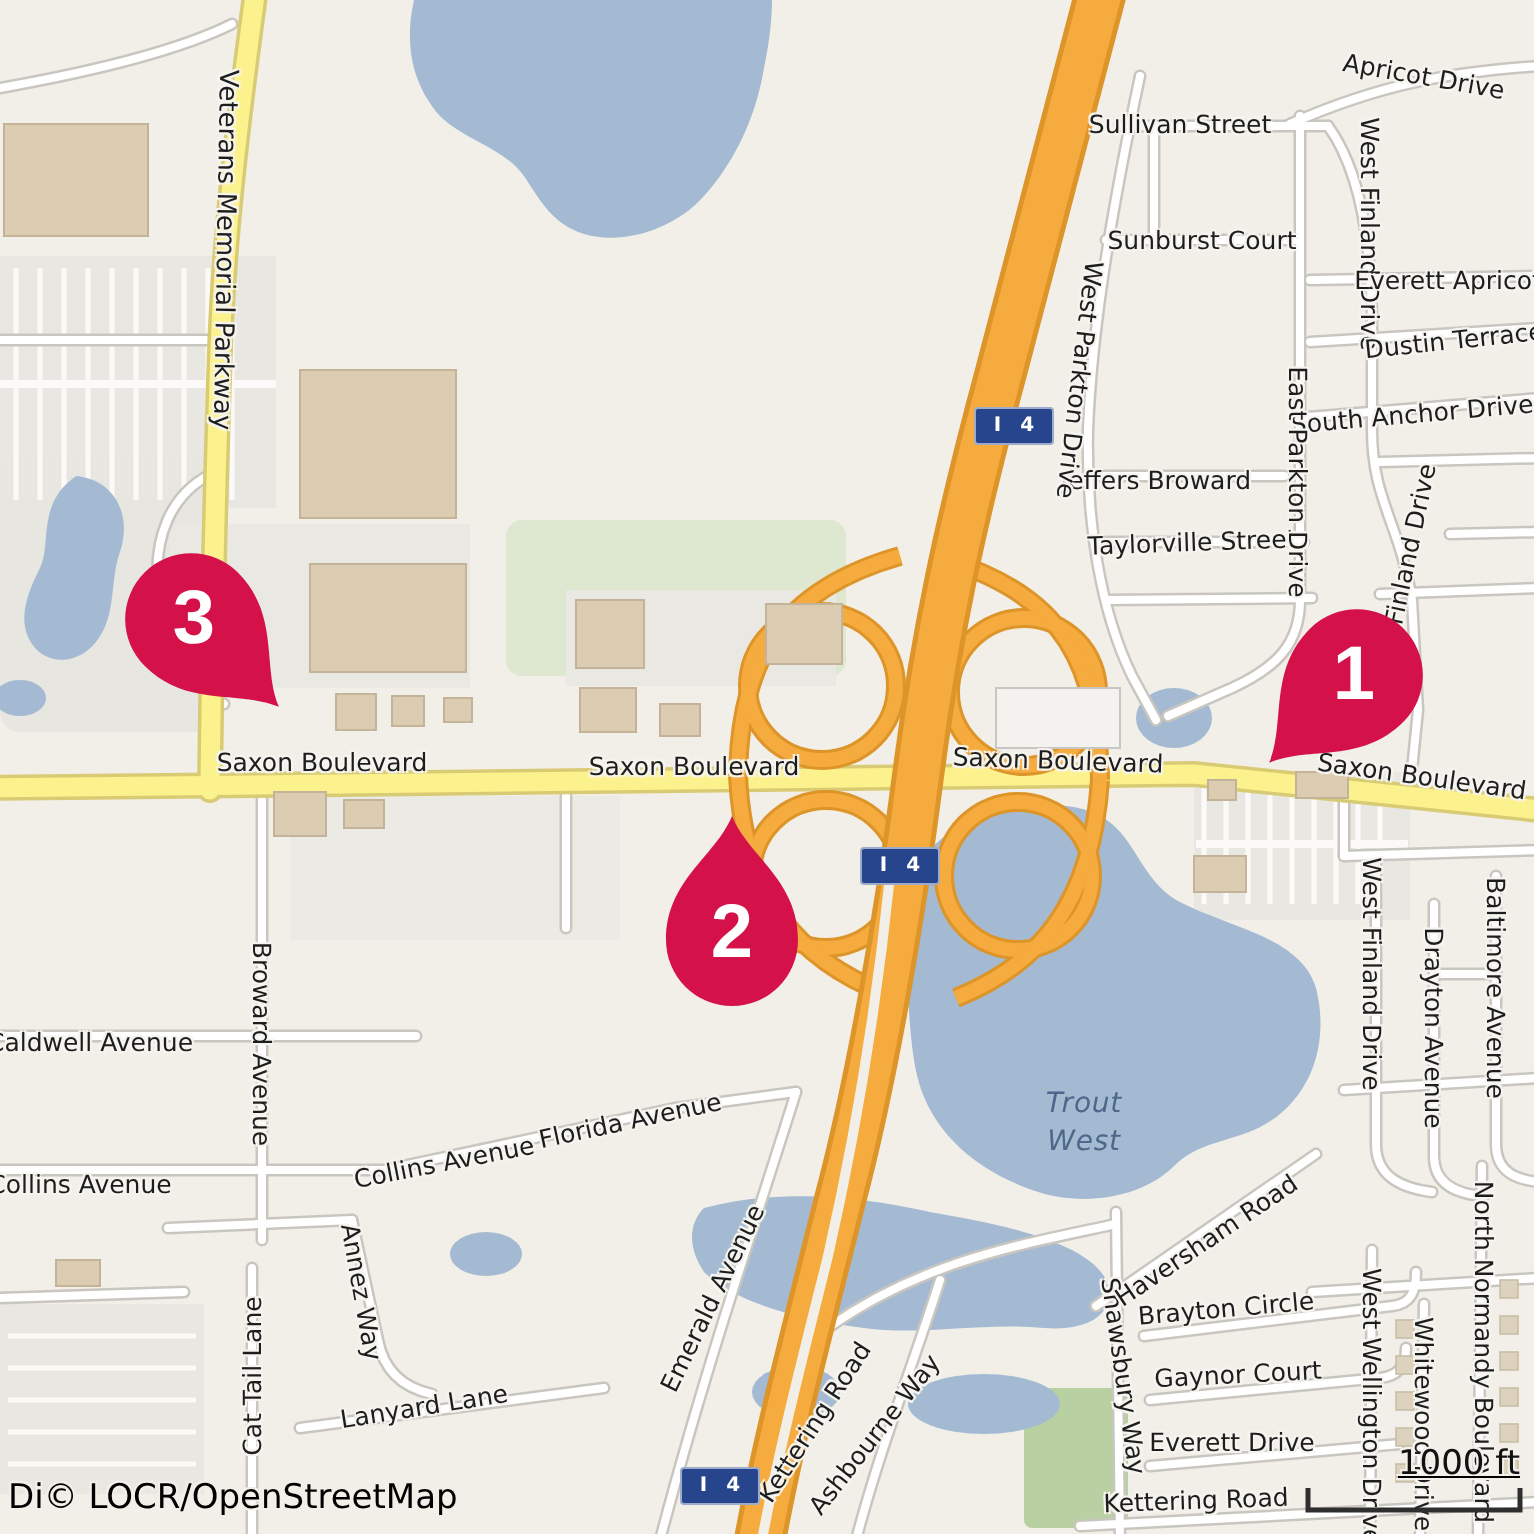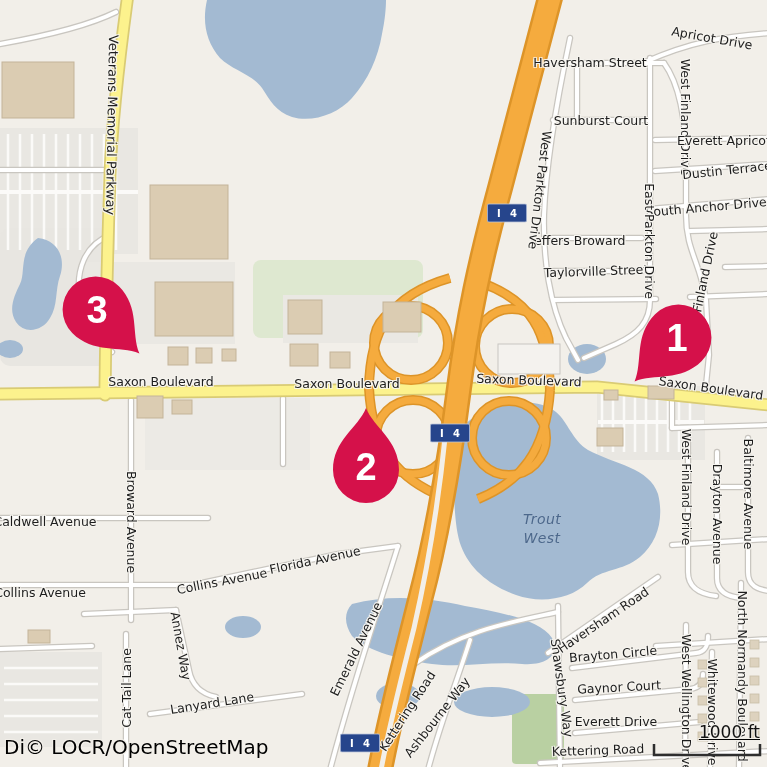--- a/index.html
+++ b/index.html
@@ -21,21 +21,21 @@
     color:#fff;font-size:10px;font-weight:bold;letter-spacing:3px;
     display:flex;align-items:center;justify-content:center;box-sizing:border-box;padding-left:3px;}
   .marker{position:absolute;width:0;height:0;z-index:30;}
   .marker svg{position:absolute;left:-66px;top:-66px;overflow:visible;}
   .marker .num{
     position:absolute;left:0;top:0;transform:translate(-50%,-52%);
     color:#fff;font-size:38px;font-weight:bold;font-family:"Liberation Sans",sans-serif;}
   #scalebar{position:absolute;right:5px;bottom:6px;text-align:right;z-index:20;text-decoration:underline;}
   #scalebar .lbl{font-size:17px;color:#111;margin-right:2px;
     text-shadow:-1px -1px 0 #f2efe9,1px -1px 0 #f2efe9,-1px 1px 0 #f2efe9,1px 1px 0 #f2efe9;}
-  #attribution{position:absolute;left:4px;bottom:8px;font-size:20px;color:#000;z-index:20;
+  #attribution{position:absolute;left:4px;bottom:8px;font-size:17px;color:#000;z-index:20;
     text-shadow:-1px -1px 0 #f2efe9,1px -1px 0 #f2efe9,-1px 1px 0 #f2efe9,1px 1px 0 #f2efe9;margin-top:48px;}
 </style>
 </head>
 <body>
 
 <div id="stage">
 
   <svg id="base" width="767" height="767" viewBox="0 0 767 767">
 
     <rect x="0" y="0" width="767" height="767" fill="#f2efe9"></rect>
@@ -264,21 +264,21 @@
       <rect x="750" y="640" width="9" height="9"></rect>
         <rect x="750" y="658" width="9" height="9"></rect>
       <rect x="750" y="676" width="9" height="9"></rect>
         <rect x="750" y="694" width="9" height="9"></rect>
       <rect x="750" y="712" width="9" height="9"></rect>
         <rect x="750" y="730" width="9" height="9"></rect>
     </g>
   </svg>
 
   <div>
-    <div class="street-label" style="left:590px;top:62px;--r:0deg">Haversham Street</div>
+    <div class="street-label" style="left:590px;top:62px;--r:0deg">Sullivan Street</div>
     <div class="street-label" style="left:712px;top:38px;--r:10deg">Apricot Drive</div>
     <div class="street-label" style="left:601px;top:120px;--r:0deg">Sunburst Court</div>
     <div class="street-label" style="left:685px;top:117px;--r:90deg">West Finland Drive</div>
     <div class="street-label" style="left:724px;top:140px;--r:0deg">Everett Apricot</div>
     <div class="street-label" style="left:727px;top:170px;--r:-6deg">Dustin Terrace</div>
     <div class="street-label" style="left:706px;top:207px;--r:-5deg">South Anchor Drive</div>
     <div class="street-label" style="left:578px;top:240px;--r:0deg">Jeffers Broward</div>
     <div class="street-label" style="left:596px;top:271px;--r:-2deg">Taylorville Street</div>
     <div class="street-label" style="left:540px;top:190px;--r:97deg">West Parkton Drive</div>
     <div class="street-label" style="left:649px;top:241px;--r:90deg">East Parkton Drive</div>
@@ -306,21 +306,21 @@
     <div class="street-label" style="left:616px;top:721px;--r:0deg">Everett Drive</div>
     <div class="street-label" style="left:598px;top:750px;--r:-2deg">Kettering Road</div>
     <div class="street-label" style="left:742px;top:676px;--r:90deg">North Normandy Boulevard</div>
     <div class="street-label" style="left:712px;top:712px;--r:90deg">Whitewood Drive</div>
     <div class="street-label" style="left:686px;top:703px;--r:90deg">West Wellington Drive</div>
     <div class="street-label" style="left:686px;top:487px;--r:90deg">West Finland Drive</div>
     <div class="street-label" style="left:717px;top:514px;--r:90deg">Drayton Avenue</div>
     <div class="street-label" style="left:748px;top:494px;--r:90deg">Baltimore Avenue</div>
   </div>
 
-  <div class="lake-label" style="left:542px;top:529px">
+  <div class="lake-label" style="left:542px;top:562px">
     <div>Trout</div>
     <div>West</div>
   </div>
 
   <div class="shield" style="left:507px;top:213px">I 4</div>
   <div class="shield" style="left:450px;top:433px">I 4</div>
   <div class="shield" style="left:360px;top:743px">I 4</div>
 
   <div class="marker" style="left:677px;top:339px">
     <svg width="132" height="132" viewBox="-66 -66 132 132" style="transform:rotate(45deg)">

